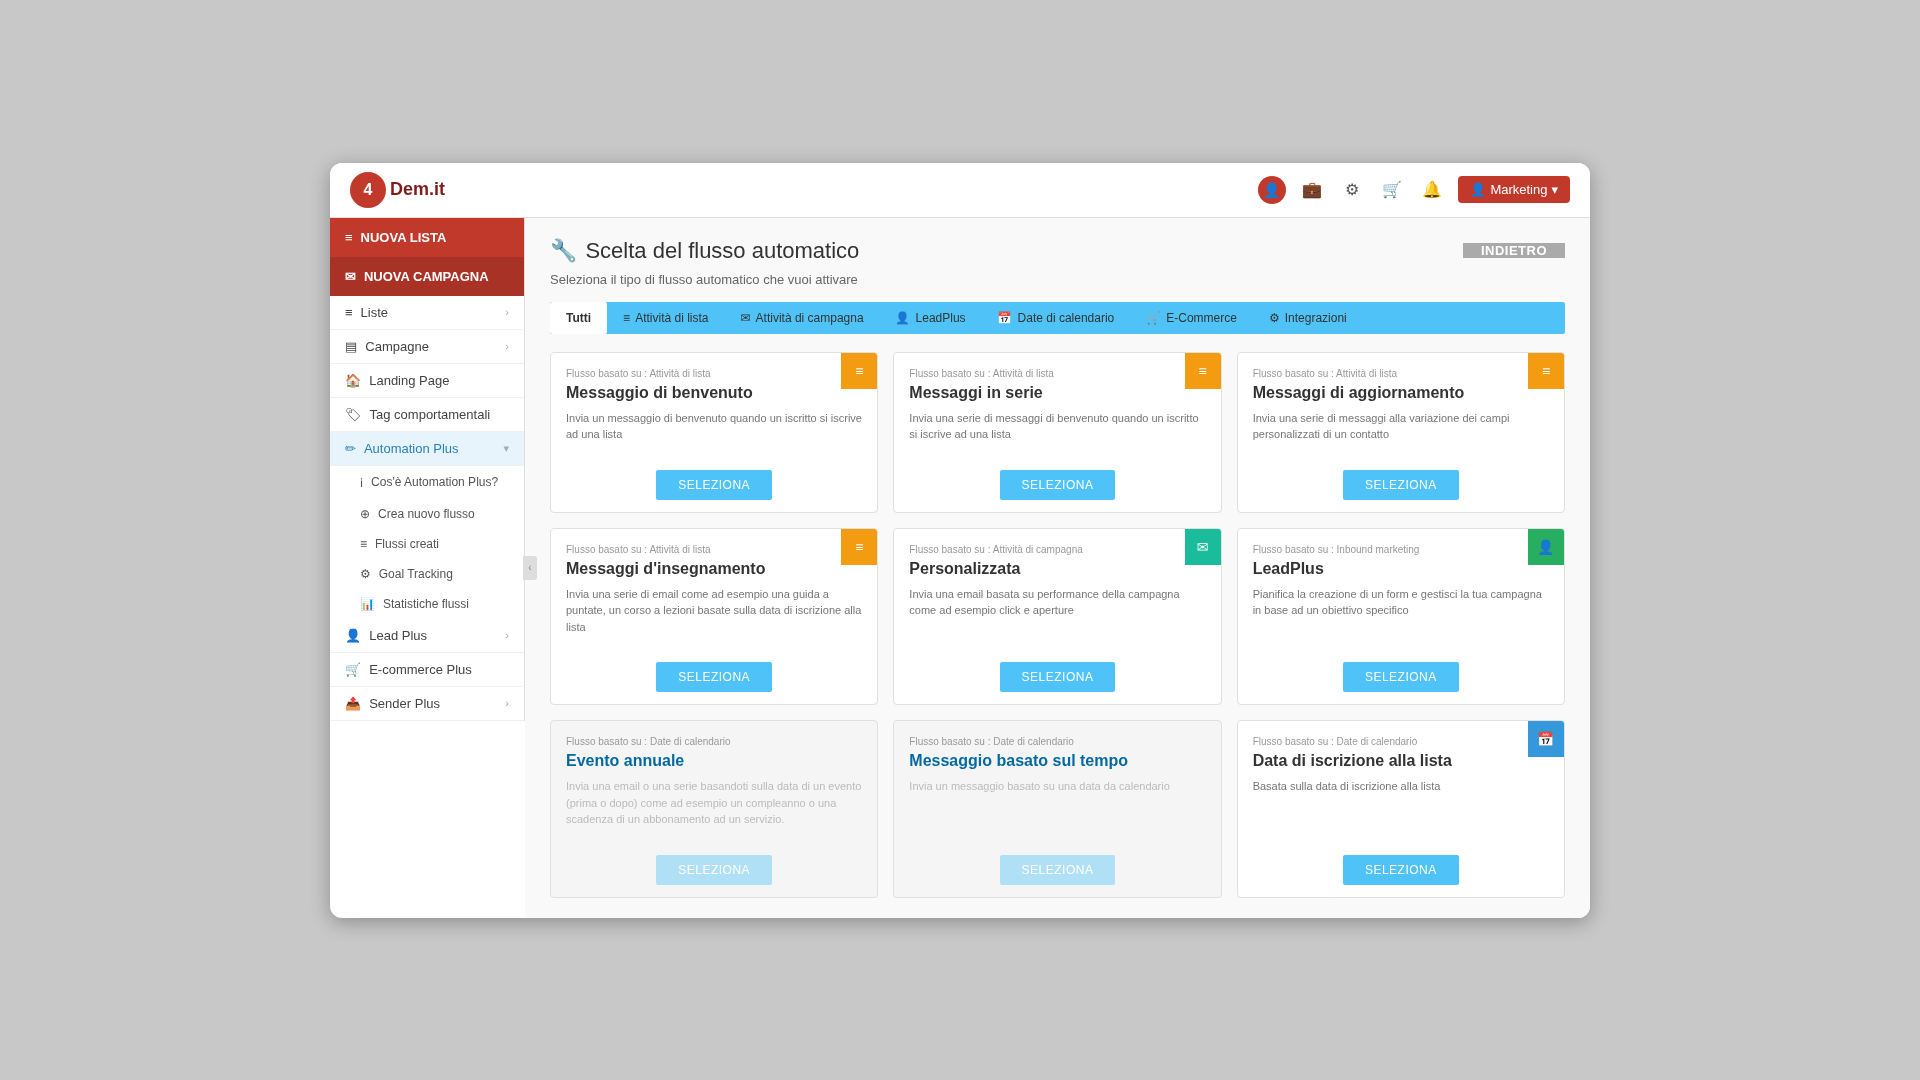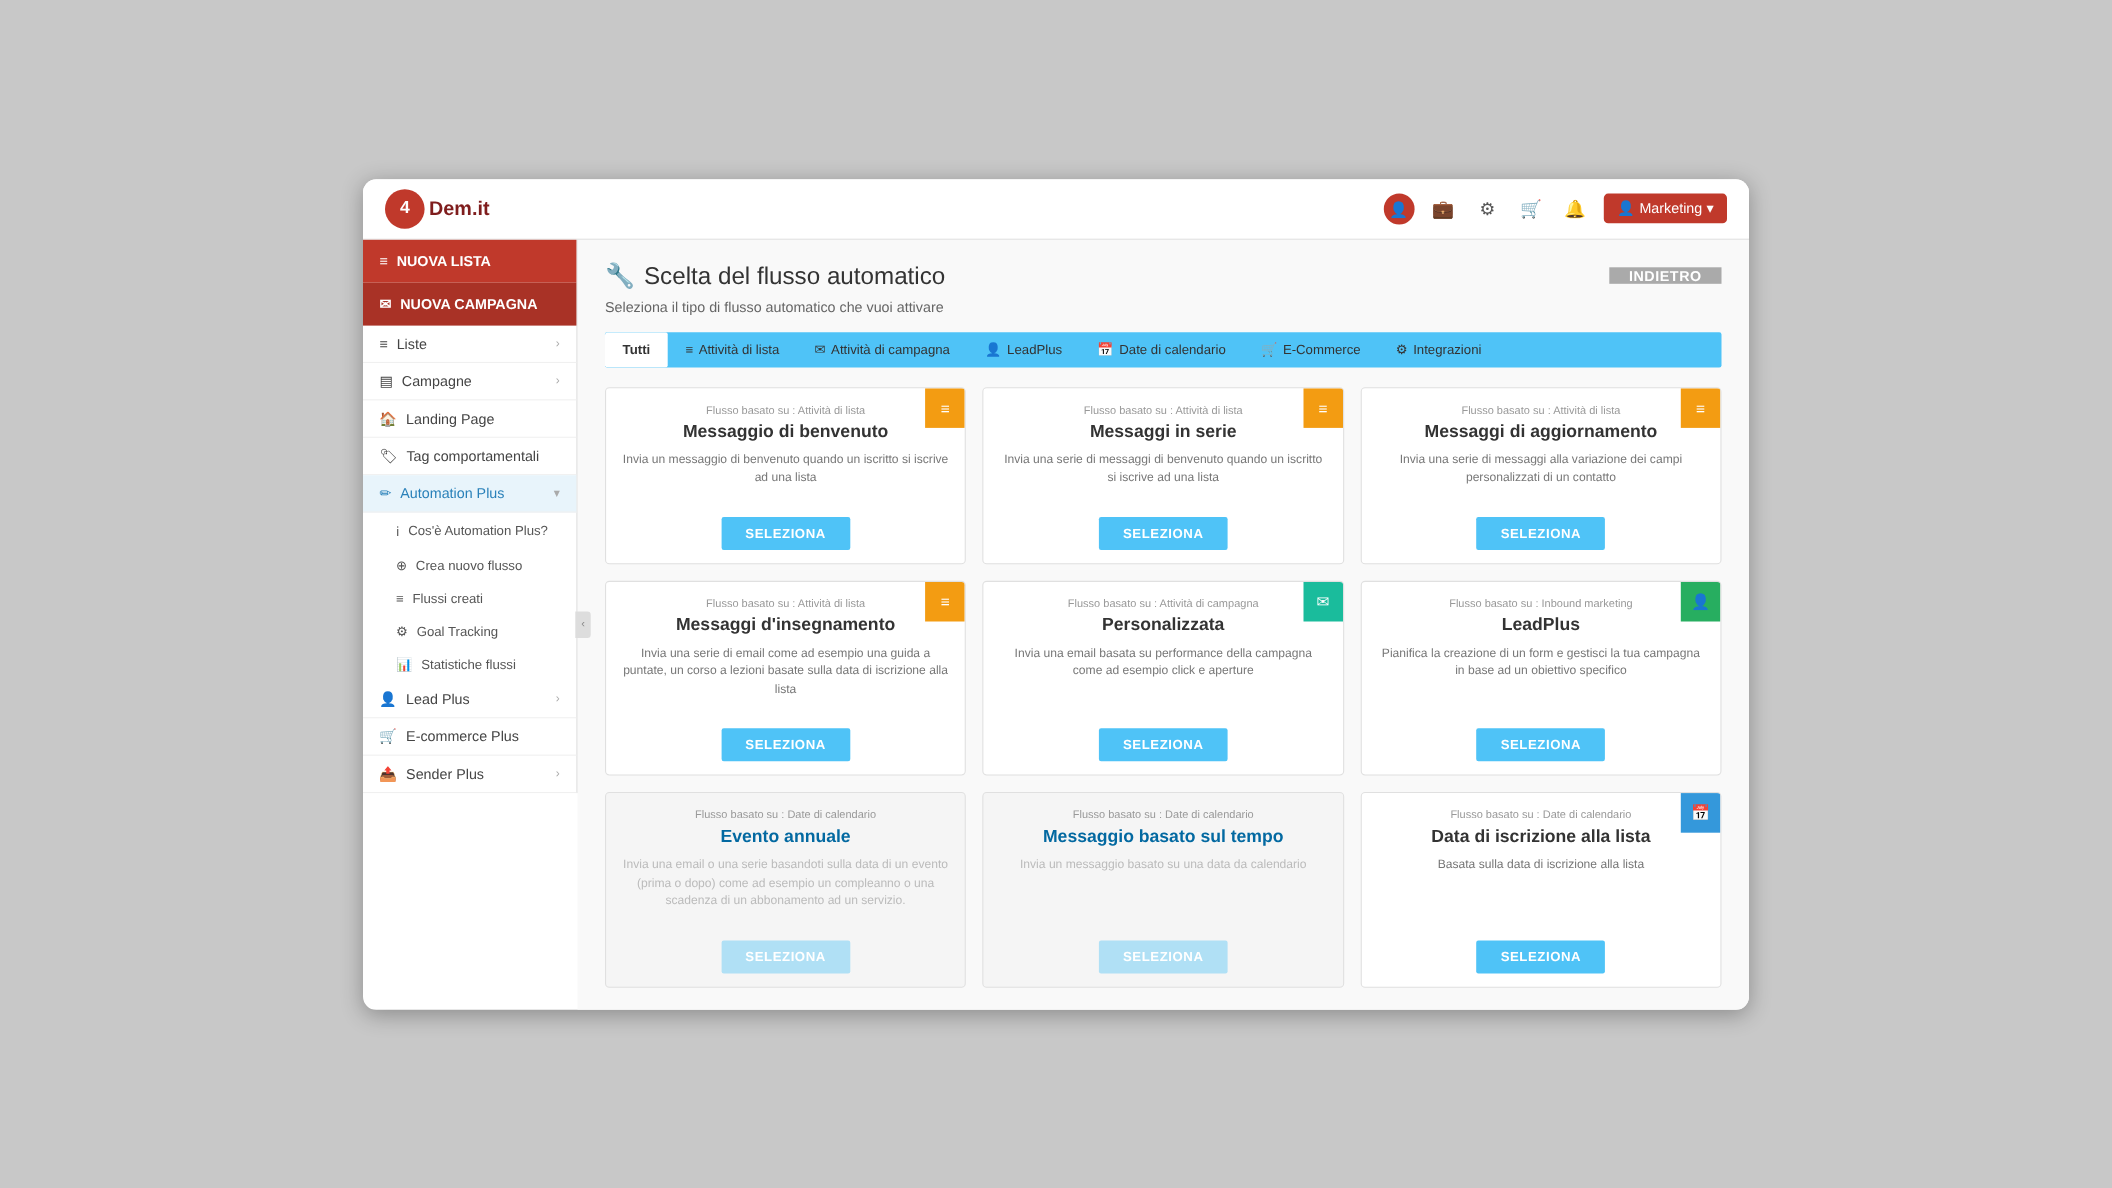--- a/index.html
+++ b/index.html
@@ -201,21 +201,20 @@
       border-radius: 4px;
       padding: 0;
       overflow: hidden;
       position: relative;
       display: flex;
       flex-direction: column;
     }
     .card-inner {
       padding: 15px;
       flex: 1;
-      text-align: center;
     }
     .card-tag {
       font-size: 10px;
       color: #999;
       margin-bottom: 5px;
     }
     .card-title {
       font-size: 16px;
       font-weight: bold;
       color: #333;
@@ -248,21 +247,21 @@
     .card-corner.calendar { background: #3498db; }
     .card.disabled { background: #f5f5f5; }
     .card.disabled .card-title { color: #0369a1; }
     .card.disabled .card-desc { color: #bbb; }
     .seleziona-btn {
       background: #4fc3f7;
       color: white;
       border: none;
       padding: 8px 22px;
       font-size: 12px;
-      font-weight: bold;
+      font-weight: normal;
       cursor: pointer;
       letter-spacing: 0.5px;
       border-radius: 2px;
     }
     .seleziona-btn.disabled {
       background: #b0e0f5;
       cursor: default;
     }
     
     .collapse-arrow {

